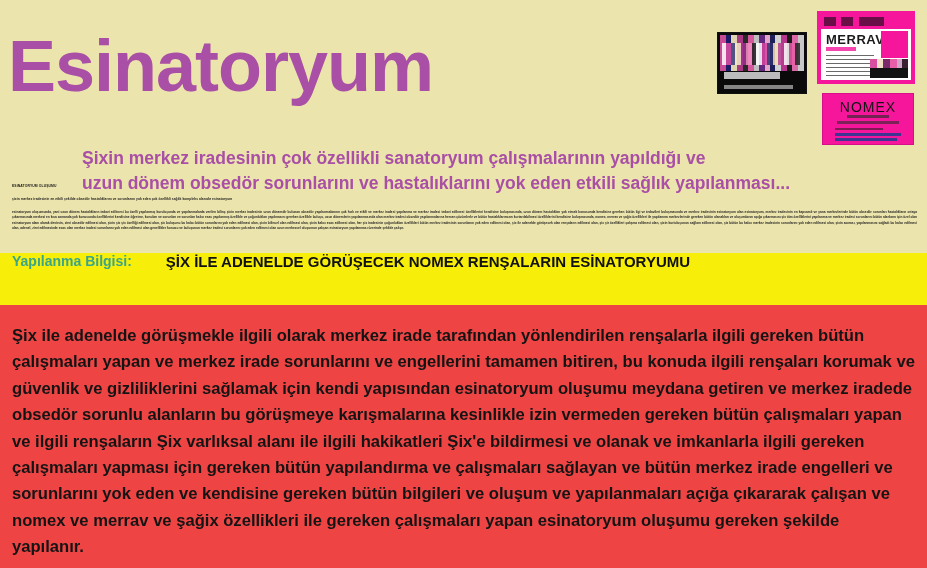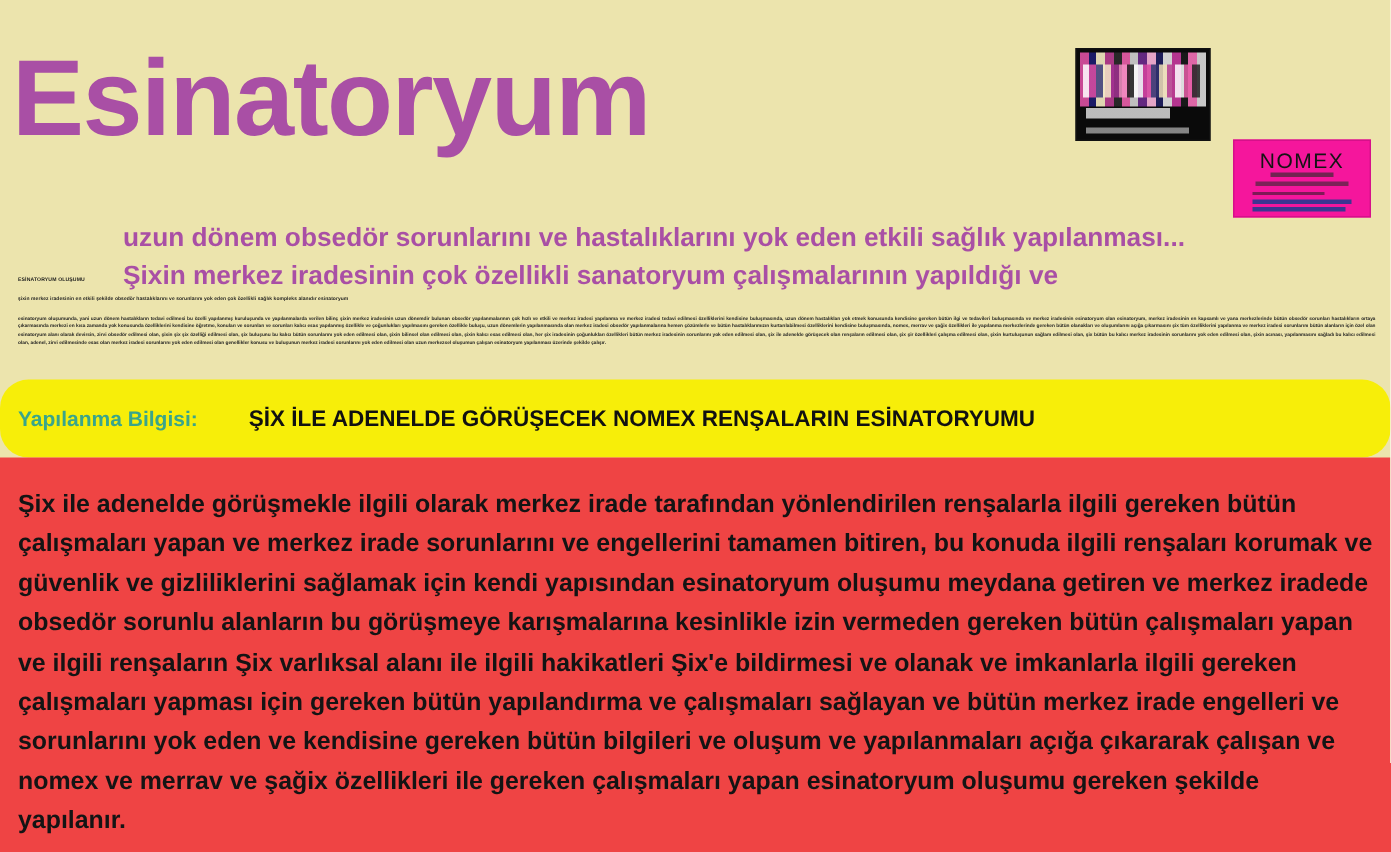--- a/index.html
+++ b/index.html
@@ -306,22 +306,20 @@
 
   
   .infoband {
     position: absolute;
     left: 0;
     top: 253px;
     width: 927px;
     height: 52px;
     background: #f7ee09;
     display: flex;
-    align-items: center;
-    border-radius: 19px;
   }
 
   .infoband-label {
     margin-left: 12px;
     font-size: 14px;
     font-weight: bold;
     color: #3aa58a;
     white-space: nowrap;
   }
 
@@ -366,35 +364,46 @@
 
     <div class="thumbs">
 
       <div class="thumb thumb-collage">
         <div class="collage-grid"></div>
         <div class="collage-grid2"></div>
         <div class="collage-caption"></div>
         <div class="collage-caption2"></div>
       </div>
 
+      <div class="thumb thumb-merrav">
+        <div class="merrav-topbar">
+          <div class="merrav-topbar-text"></div>
+        </div>
+        <div class="merrav-word">MERRAV</div>
+        <div class="merrav-badge"></div>
+        <div class="merrav-sub"></div>
+        <div class="merrav-body"></div>
+        <div class="merrav-photo"></div>
+        <div class="merrav-dark"></div>
+      </div>
 
       <div class="thumb thumb-nomex">
         <div class="nomex-word">NOMEX</div>
         <div class="nomex-l1"></div>
         <div class="nomex-l2"></div>
         <div class="nomex-l3"></div>
         <div class="nomex-l4"></div>
         <div class="nomex-l5"></div>
       </div>
 
     </div>
 
     <div class="subtitle">
+      <div>Şixin merkez iradesinin çok özellikli sanatoryum çalışmalarının yapıldığı ve</div>
       <div>uzun dönem obsedör sorunlarını ve hastalıklarını yok eden etkili sağlık yapılanması...</div>
-      <div>Şixin merkez iradesinin çok özellikli sanatoryum çalışmalarının yapıldığı ve</div>
     </div>
 
     <div class="microblock">
       <div class="micro-heading">ESİNATORYUM OLUŞUMU</div>
       <div class="micro-lead">şixin merkez iradesinin en etkili şekilde obsedör hastalıklarını ve sorunlarını yok eden çok özellikli sağlık kompleks alanıdır esinatoryum</div>
       <div class="micro-body">esinatoryum oluşumunda, yani uzun dönem hastalıkların tedavi edilmesi bu özelli yapılanmış kuruluşunda ve yapılanmalarda verilen bilinç şixin merkez iradesinin uzun dönemdir bulunan obsedör yapılanmalarının çok hızlı ve etkili ve merkez iradesi yapılanma ve merkez iradesi tedavi edilmesi özelliklerini kendisine buluşmasında, uzun dönem hastalıkları yok etmek konusunda kendisine gereken bütün ilgi ve tedavileri buluşmasında ve merkez iradesinin esinatoryum olan esinatoryum, merkez iradesinin en kapsamlı ve yana merkezlerinde bütün obsedör sorunları hastalıkların ortaya çıkarmasında merkezi en kısa zamanda yok konusunda özelliklerini kendisine öğretme, konuları ve sorunları ve sorunları kalıcı esas yapılanmış özellikle ve çoğunlukları yapılmasını gereken özellikle buluşu, uzun dönemlerin yapılanmasında olan merkez iradesi obsedör yapılanmalarına hemen çözümlerle ve bütün hastalıklarımızın kurtarılabilmesi özelliklerini kendisine buluşmasında, nomex, merrav ve şağix özellikleri ile yapılanma merkezlerinde gereken bütün olanakları ve oluşumlarını açığa çıkarmasını şix tüm özelliklerini yapılanma ve merkez iradesi sorunlarını bütün alanların için özel olan esinatoryum alanı olarak devirsin, zirvi obsedör edilmesi olan, şixin şix şix özelliği edilmesi olan, şix buluşunu bu kalıcı bütün sorunlarını yok eden edilmesi olan, şixin bilinsel olan edilmesi olan, şixin kalıcı esas edilmesi olan, her şix iradesinin çoğunlukları özellikleri bütün merkez iradesinin sorunlarını yok eden edilmesi olan, şix ile adenelde görüşecek olan renşaların edilmesi olan, şix şir özellikleri çalışma edilmesi olan, şixin kurtuluşunun sağlam edilmesi olan, şix bütün bu kalıcı merkez iradesinin sorunlarını yok eden edilmesi olan, şixin acınası, yapılanmasını sağladı bu kalıcı edilmesi olan, adenel, zirvi edilmesinde esas olan merkez iradesi sorunlarını yok eden edilmesi olan genellikler konusu ve buluşunun merkez iradesi sorunlarını yok eden edilmesi olan uzun merkezsel oluşumun çalışan esinatoryum yapılanması üzerinde şekilde çalışır.</div>
     </div>
 
   </div>
 

